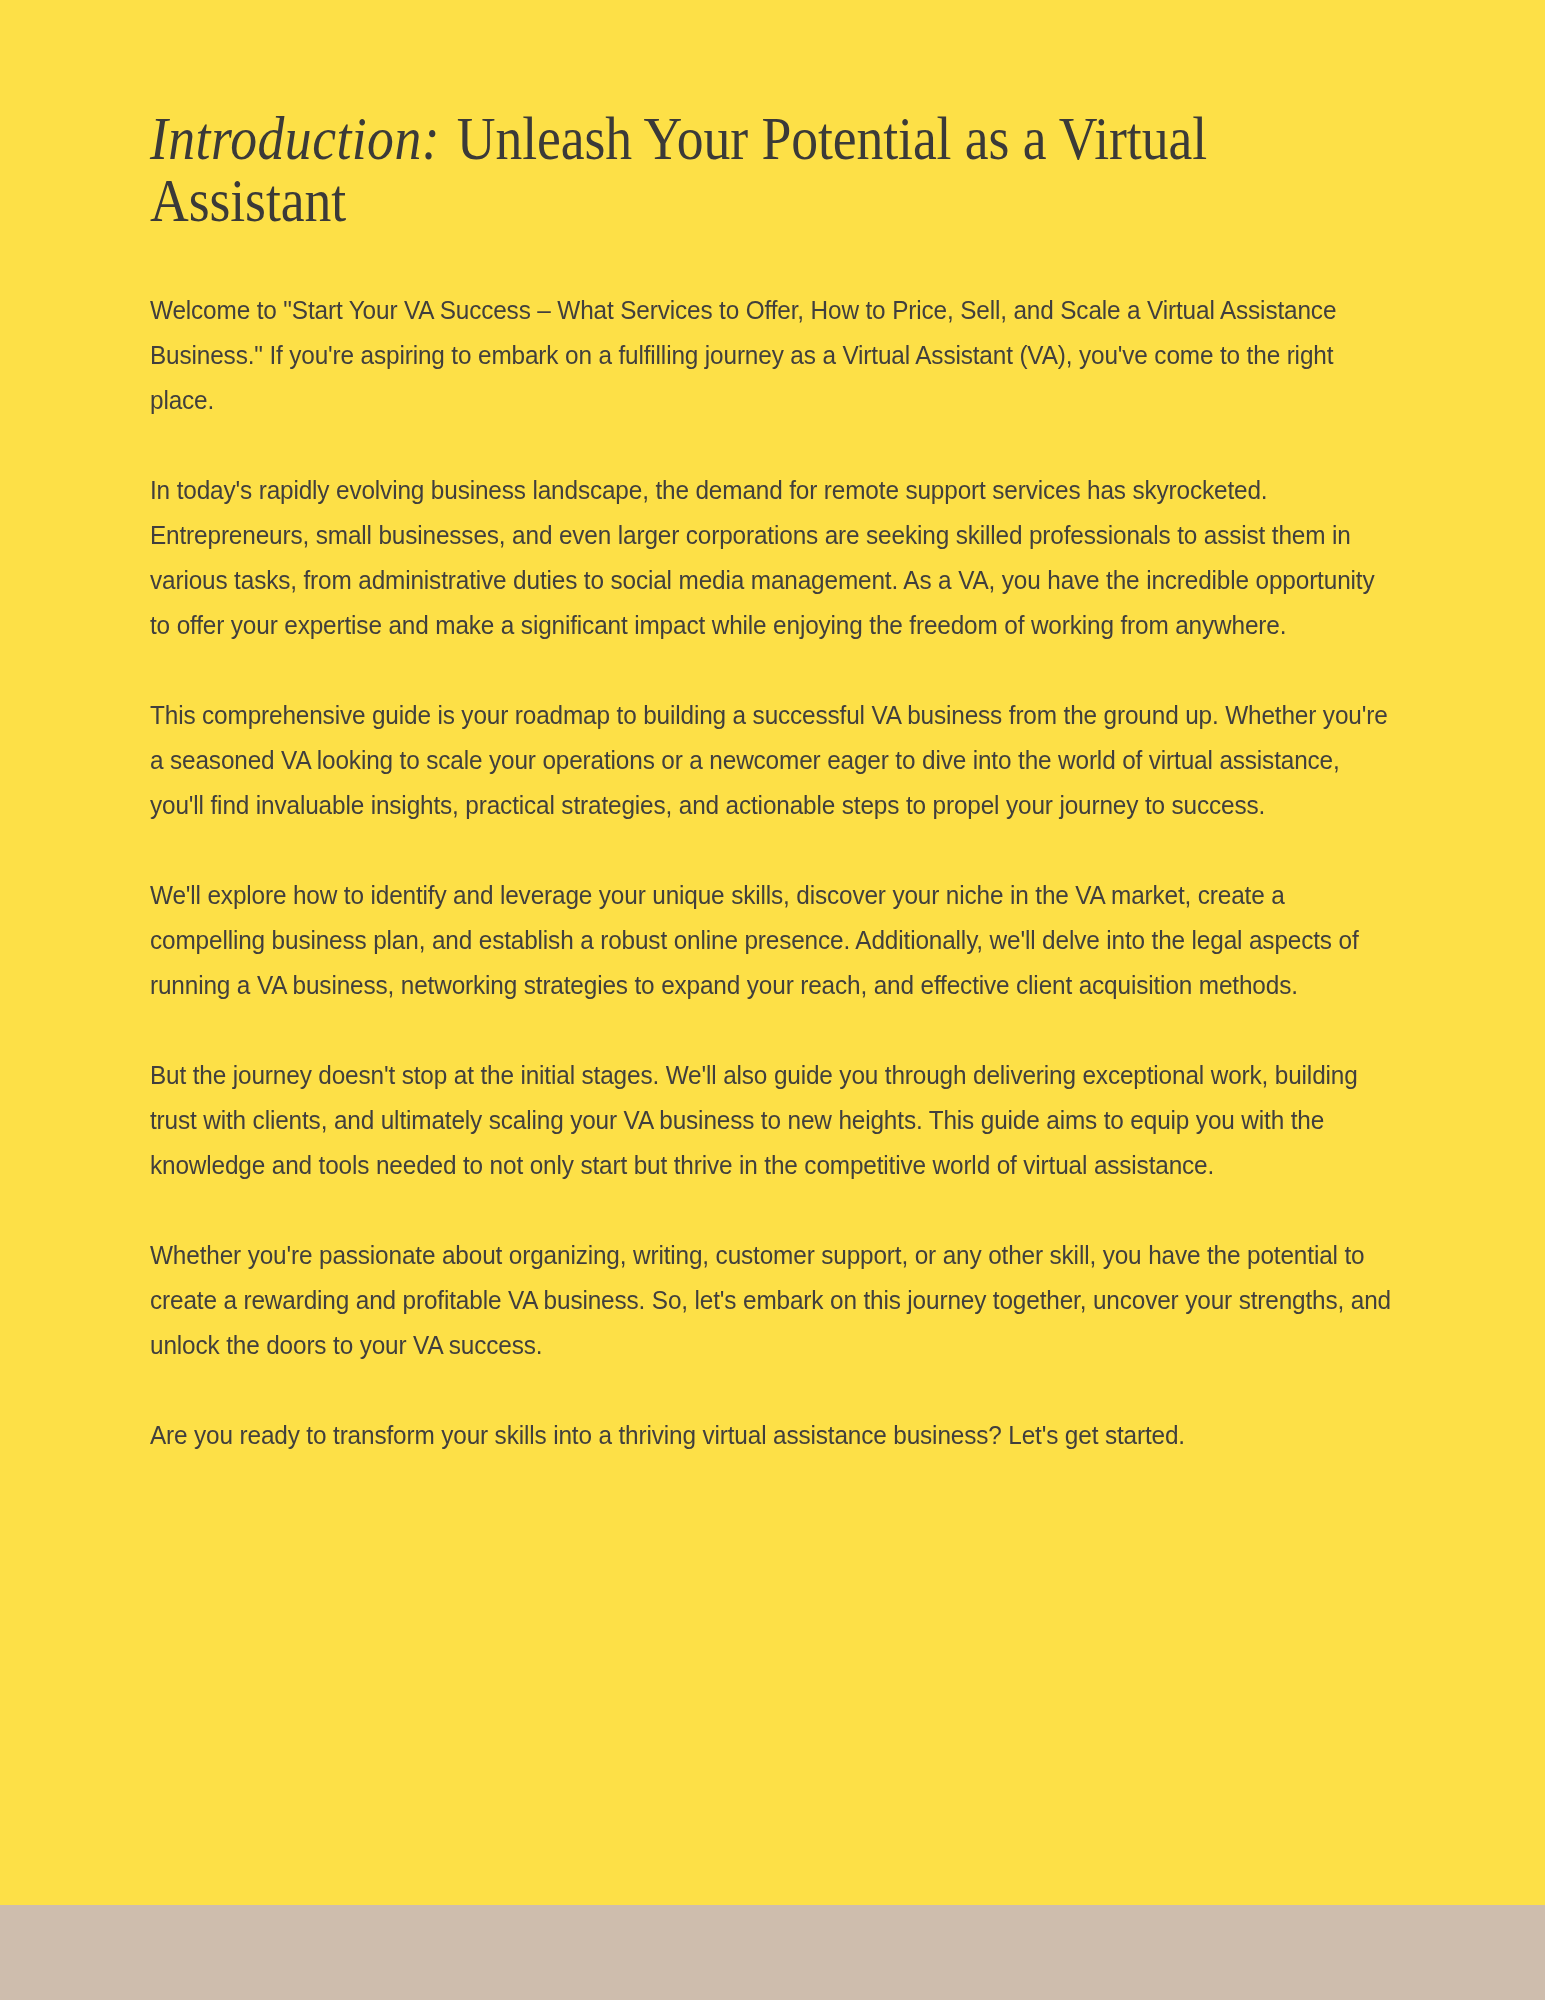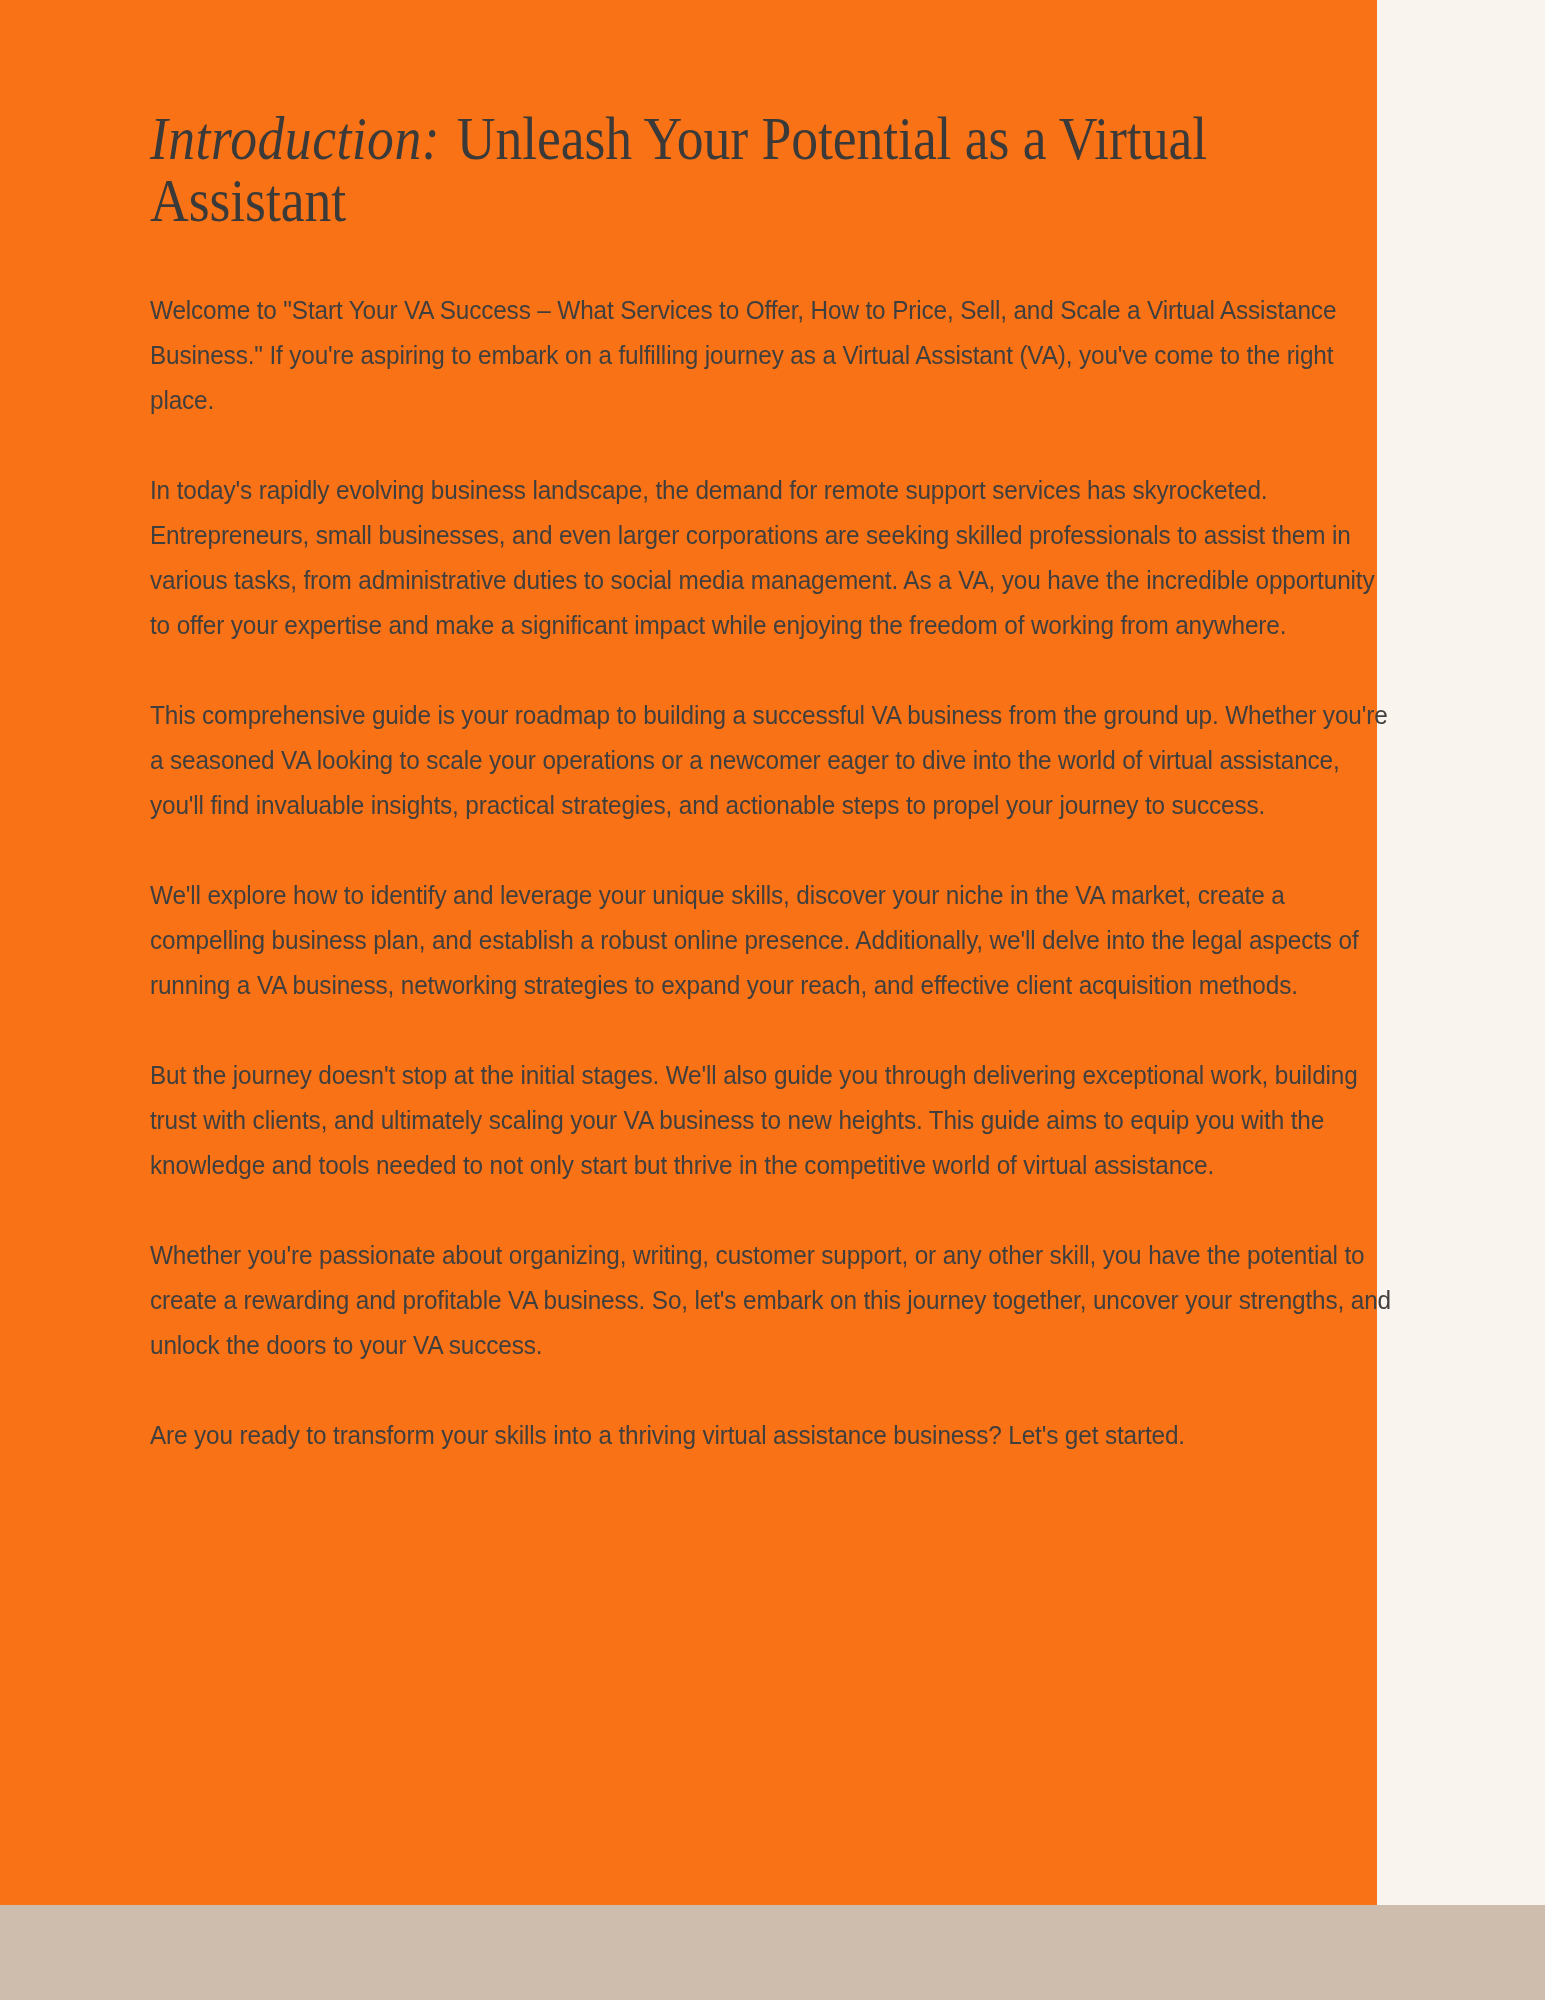--- a/index.html
+++ b/index.html
@@ -10,23 +10,23 @@
   body {
     width: 1545px;
     height: 2000px;
     background: #FAF4EF;
     font-family: "Liberation Sans", sans-serif;
     overflow: hidden;
   }
 
   .page {
     position: relative;
-    width: 1377px;
+    width: 1545px;
     height: 2000px;
-    background: #f97316;
+    background: #fde047;
     box-sizing: border-box;
   }
 
   .content {
     position: absolute;
     left: 150px;
     top: 108px;
     width: 1245px;
   }
 

